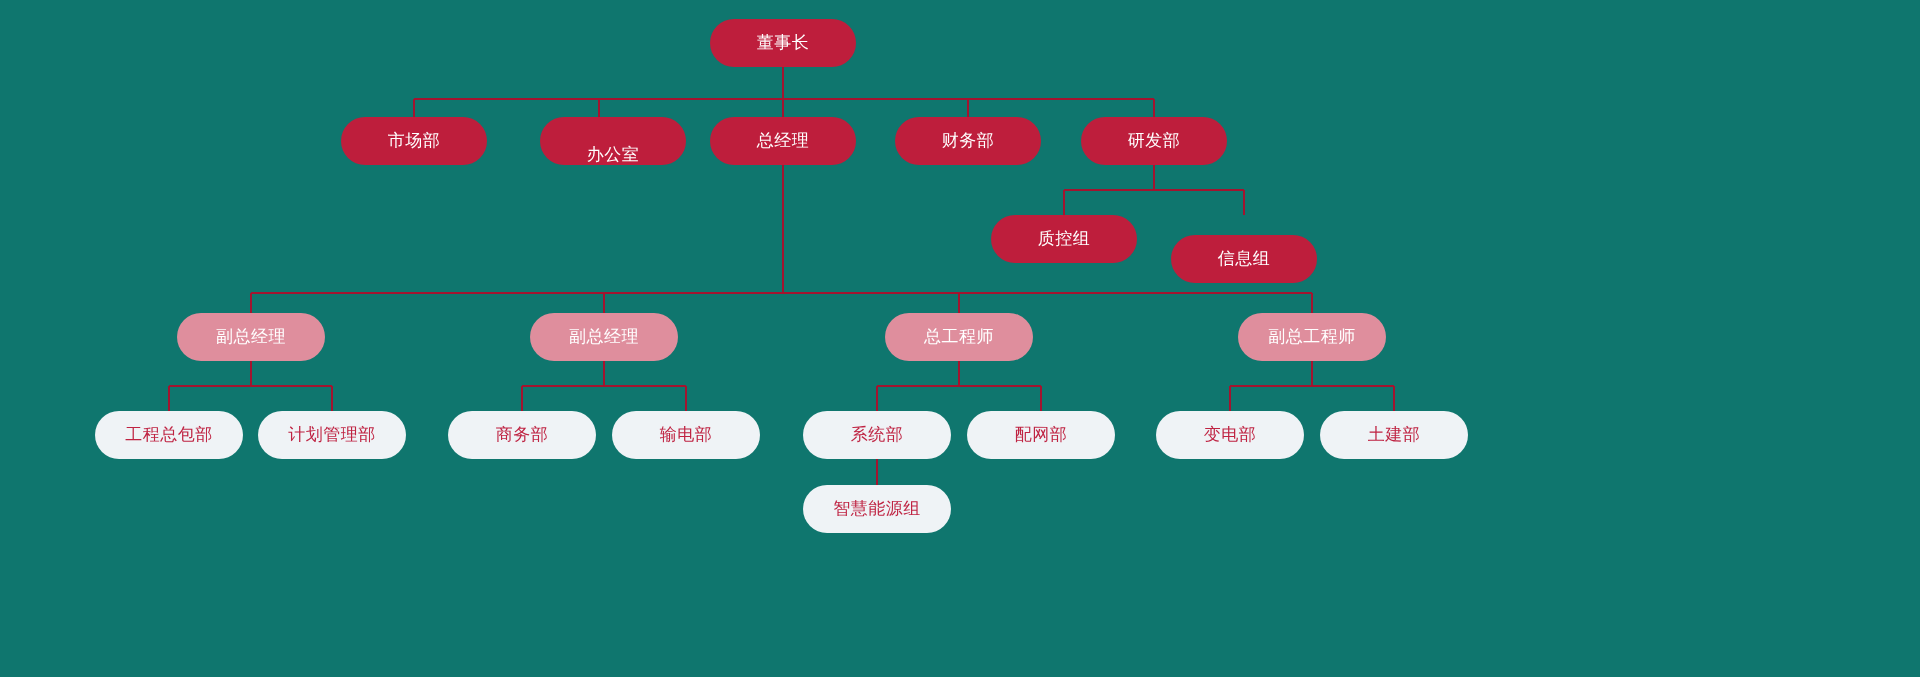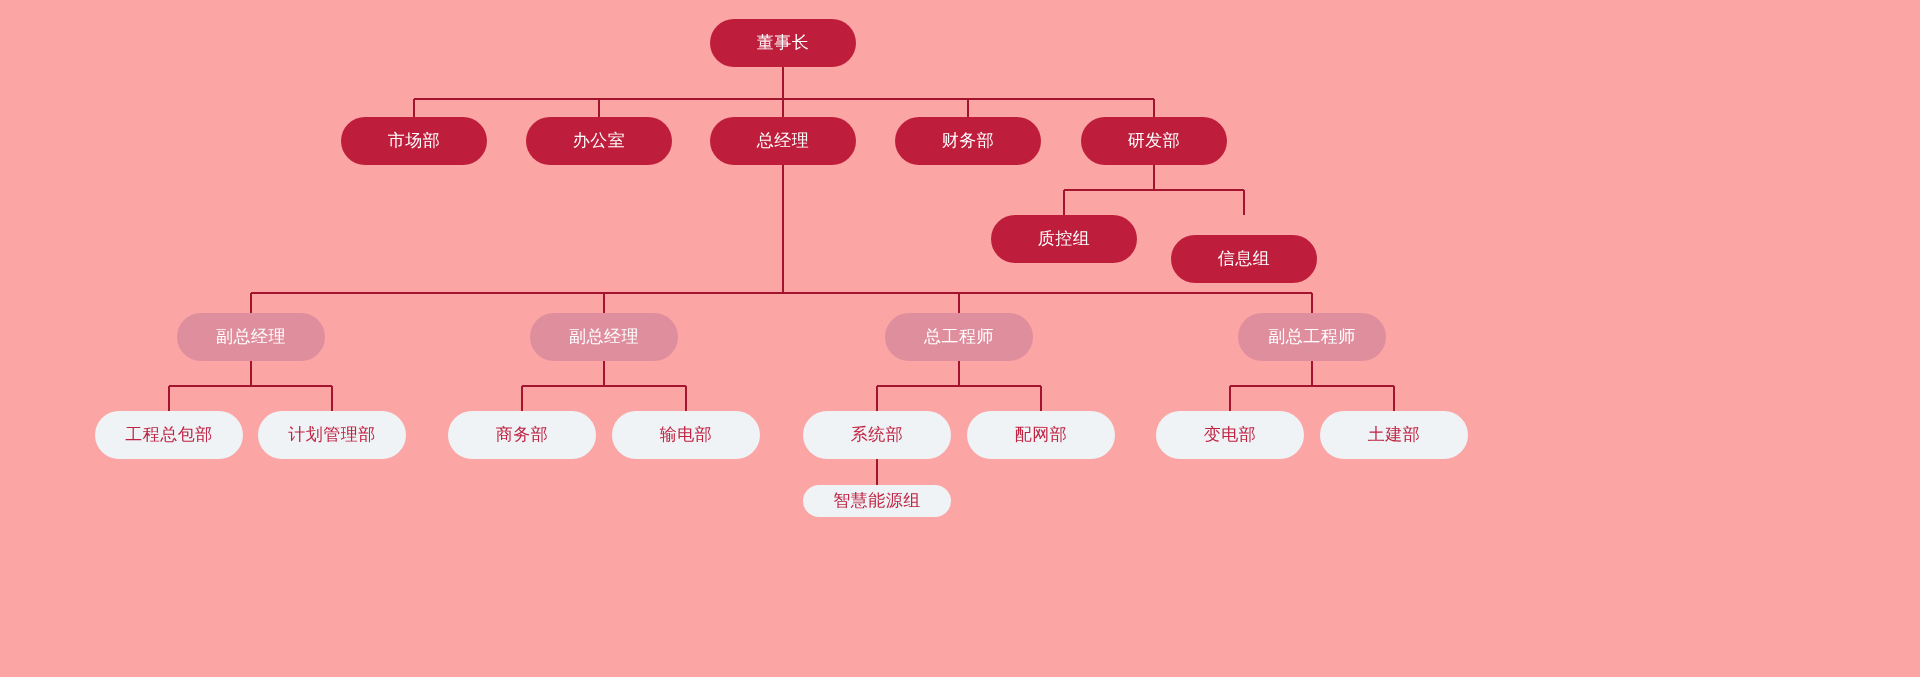--- a/index.html
+++ b/index.html
@@ -8,21 +8,21 @@
     padding: 0;
     background: #ffffff;
   }
   body {
     font-family: "Liberation Sans", "DejaVu Sans", sans-serif;
   }
   #org-canvas {
     position: relative;
     width: 1920px;
     height: 677px;
-    background: #fca5a5;
+    background: #0f766e;
     overflow: hidden;
   }
   #edge-layer {
     position: absolute;
     left: 0;
     top: 0;
     width: 1920px;
     height: 677px;
     pointer-events: none;
   }
@@ -93,21 +93,21 @@
       <line x1="1394" y1="386" x2="1394" y2="411" stroke="#a3142f" stroke-width="1.4" shape-rendering="crispEdges"></line>
       <line x1="877" y1="459" x2="877" y2="485" stroke="#a3142f" stroke-width="1.4" shape-rendering="crispEdges"></line>
     </svg>
   <div id="node-layer">
       <div class="node level-dark" style="left: 710px; top: 19px; width: 146px; height: 48px;">
         <span>董事长</span>
       </div>
       <div class="node level-dark" style="left: 341px; top: 117px; width: 146px; height: 48px;">
         <span>市场部</span>
       </div>
-      <div class="node level-dark" style="left: 526px; top: 117px; width: 146px; height: 48px;">
+      <div class="node level-dark" style="left: 540px; top: 117px; width: 146px; height: 48px; align-items: flex-end;">
         <span>办公室</span>
       </div>
       <div class="node level-dark" style="left: 710px; top: 117px; width: 146px; height: 48px;">
         <span>总经理</span>
       </div>
       <div class="node level-dark" style="left: 895px; top: 117px; width: 146px; height: 48px;">
         <span>财务部</span>
       </div>
       <div class="node level-dark" style="left: 1081px; top: 117px; width: 146px; height: 48px; align-items: center;">
         <span>研发部</span>
@@ -147,17 +147,17 @@
       </div>
       <div class="node level-light" style="left: 967px; top: 411px; width: 148px; height: 48px; text-align: right;">
         <span>配网部</span>
       </div>
       <div class="node level-light" style="left: 1156px; top: 411px; width: 148px; height: 48px;">
         <span>变电部</span>
       </div>
       <div class="node level-light" style="left: 1320px; top: 411px; width: 148px; height: 48px;">
         <span>土建部</span>
       </div>
-      <div class="node level-light" style="left: 803px; top: 485px; width: 148px; height: 32px; text-align: center;">
+      <div class="node level-light" style="left: 803px; top: 485px; width: 148px; height: 48px; text-align: center;">
         <span>智慧能源组</span>
       </div>
     </div>
 </div>
 
 </body></html>

